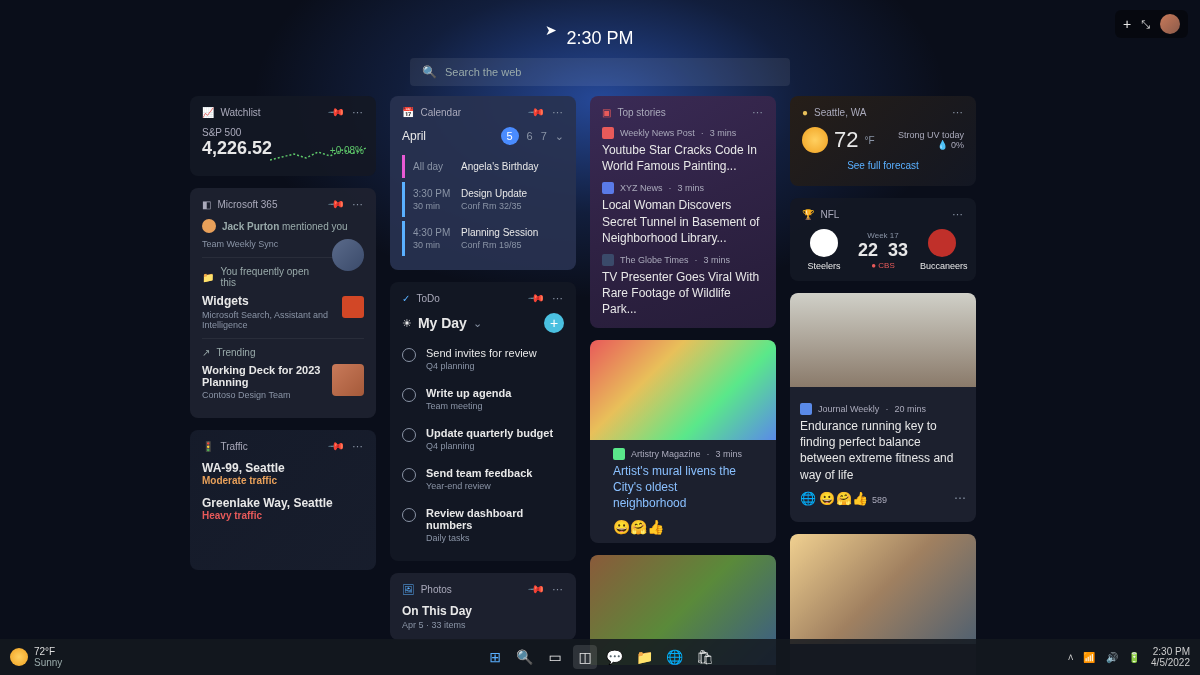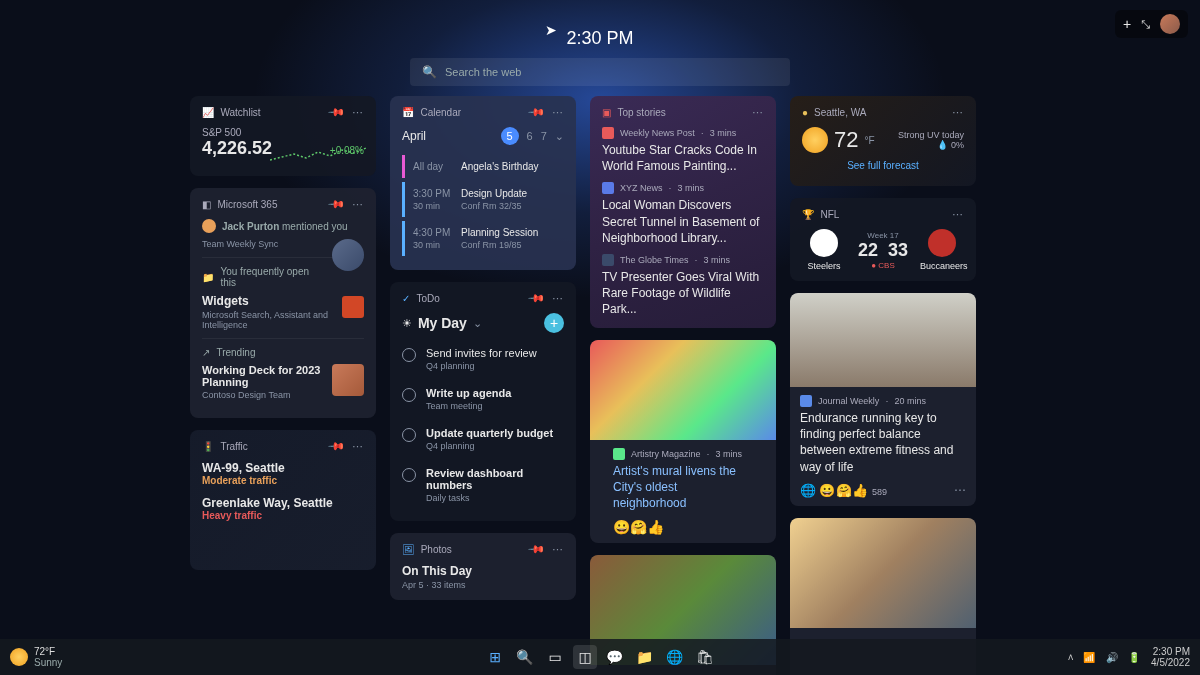--- a/index.html
+++ b/index.html
@@ -228,20 +228,27 @@
       <div class="todo-item">
           <div class="circle"></div>
           <div>
             <div style="font-size:11px;font-weight:600">Update quarterly budget</div>
             <div class="sub">Q4 planning</div>
           </div>
         </div>
       <div class="todo-item">
           <div class="circle"></div>
           <div>
+            <div style="font-size:11px;font-weight:600">Send team feedback</div>
+            <div class="sub">Year-end review</div>
+          </div>
+        </div>
+      <div class="todo-item">
+          <div class="circle"></div>
+          <div>
             <div style="font-size:11px;font-weight:600">Review dashboard numbers</div>
             <div class="sub">Daily tasks</div>
           </div>
         </div>
     </div>
 
     <div class="card">
       <div class="card-hdr">
         <div class="card-title">
             <span style="color:#5ab0ff">🖼</span>
@@ -341,21 +348,21 @@
         </div>
         <div style="width:44px">
             <div class="team-logo" style="background:#c0302a"></div>
             <div style="font-size:9px">Buccaneers</div>
           </div>
       </div>
     </div>
 
     <div class="card" style="padding:0;overflow:hidden">
       <div class="news-img" style="background:linear-gradient(180deg,#d0d0c8,#8a7a6a);margin:0;height:94px;border-radius:6px 6px 0 0"></div>
-      <div style="padding:8px 10px">
+      <div style="padding:16px 10px">
         <div class="news-hdr"><span class="news-src-icon" style="background:#5a8ae8"></span><span>Journal Weekly</span> · <span>20 mins</span></div>
         <div class="news-title">Endurance running key to finding perfect balance between extreme fitness and way of life</div>
         <div style="display:flex;justify-content:space-between;align-items:center">
           <span style="font-size:13px">🌐 😀🤗👍 <span style="font-size:9px;color:#aab">589</span></span>
           <span class="dots" style="color:#8a94a6;font-size:12px">⋯</span>
         </div>
       </div>
     </div>
 
     <div class="card" style="padding:0;overflow:hidden">

